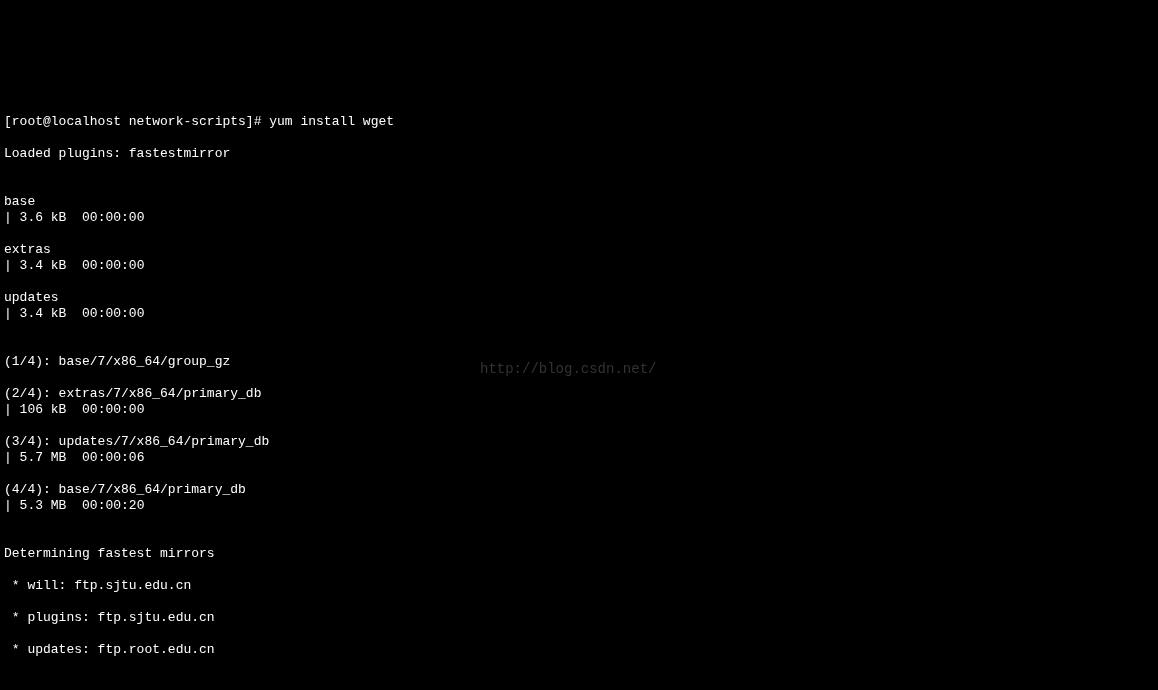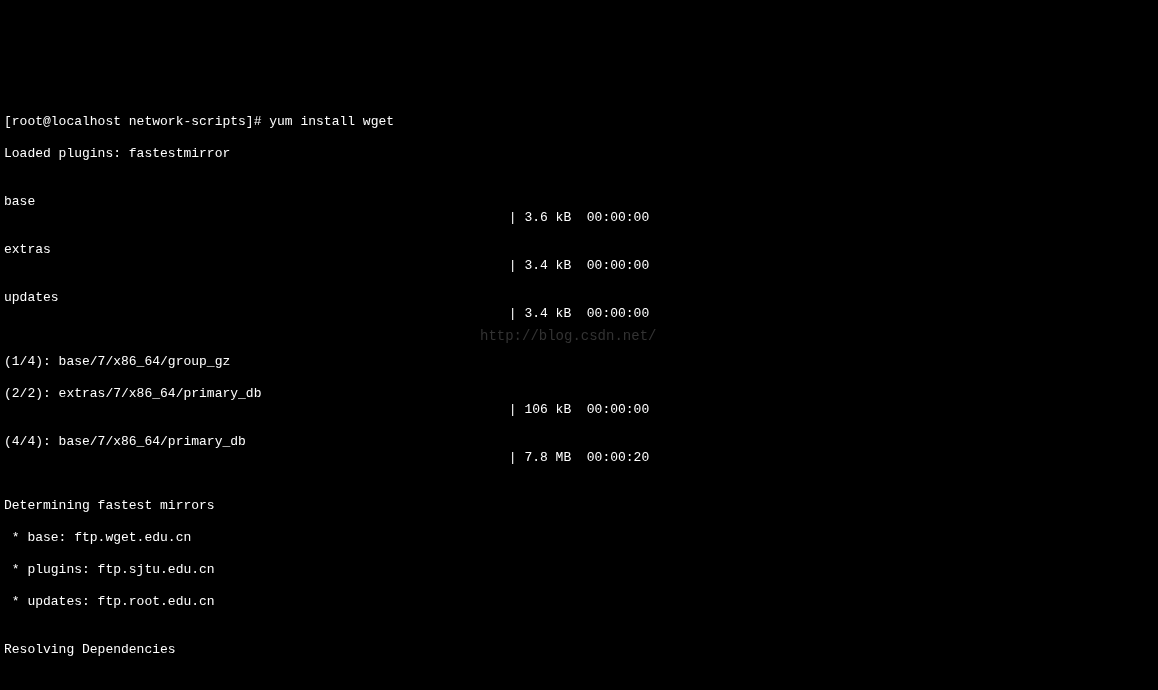--- a/index.html
+++ b/index.html
@@ -11,24 +11,24 @@
       line-height: 16px;
       width: 1158px;
       height: 690px;
       overflow: hidden;
       position: relative;
       white-space: pre;
       padding: 2px 4px;
     }
     .line { display: flex; flex-direction: column; }
     .left { flex: 0 0 auto; }
-    .right { flex: 1 1 auto; text-align: center; }
+    .right { flex: 1 1 auto; text-align: left; }
     .watermark {
       position: absolute;
-      top: 328px;
+      top: 361px;
       left: 480px;
       color: #333;
       font-size: 14px;
       z-index: 0;
     }
     .content { position: relative; z-index: 1; }
   </style>
 </head>
 <body>
 
@@ -38,25 +38,26 @@
 
 <div class="content">
 <div>[root@localhost network-scripts]# yum install wget</div>
 <div>Loaded plugins: fastestmirror</div>
 
 <div class="line"><span class="left">base</span><span class="right">| <span>3.6 kB</span>  <span>00:00:00</span></span></div>
 <div class="line"><span class="left">extras</span><span class="right">| <span>3.4 kB</span>  <span>00:00:00</span></span></div>
 <div class="line"><span class="left">updates</span><span class="right">| <span>3.4 kB</span>  <span>00:00:00</span></span></div>
 
 <div class="line"><span class="left">(1/4): base/7/x86_64/group_gz</span></div>
-<div class="line"><span class="left">(2/2): extras/7/x86_64/primary_db</span><span class="right">| <span>106 kB</span>  <span>00:00:00</span></span></div>
-<div class="line"><span class="left">(4/4): base/7/x86_64/primary_db</span><span class="right">| <span>7.8 MB</span>  <span>00:00:20</span></span></div>
+<div class="line"><span class="left">(2/4): extras/7/x86_64/primary_db</span><span class="right">| <span>106 kB</span>  <span>00:00:00</span></span></div>
+<div class="line"><span class="left">(3/4): updates/7/x86_64/primary_db</span><span class="right">| <span>5.7 MB</span>  <span>00:00:06</span></span></div>
+<div class="line"><span class="left">(4/4): base/7/x86_64/primary_db</span><span class="right">| <span>5.3 MB</span>  <span>00:00:20</span></span></div>
 
 <div>Determining fastest mirrors</div>
-<div> * base: ftp.wget.edu.cn</div>
+<div> * will: ftp.sjtu.edu.cn</div>
 <div> * plugins: ftp.sjtu.edu.cn</div>
 <div> * updates: ftp.root.edu.cn</div>
 
 <div>Resolving Dependencies</div>
 
 
 
 
 
 

